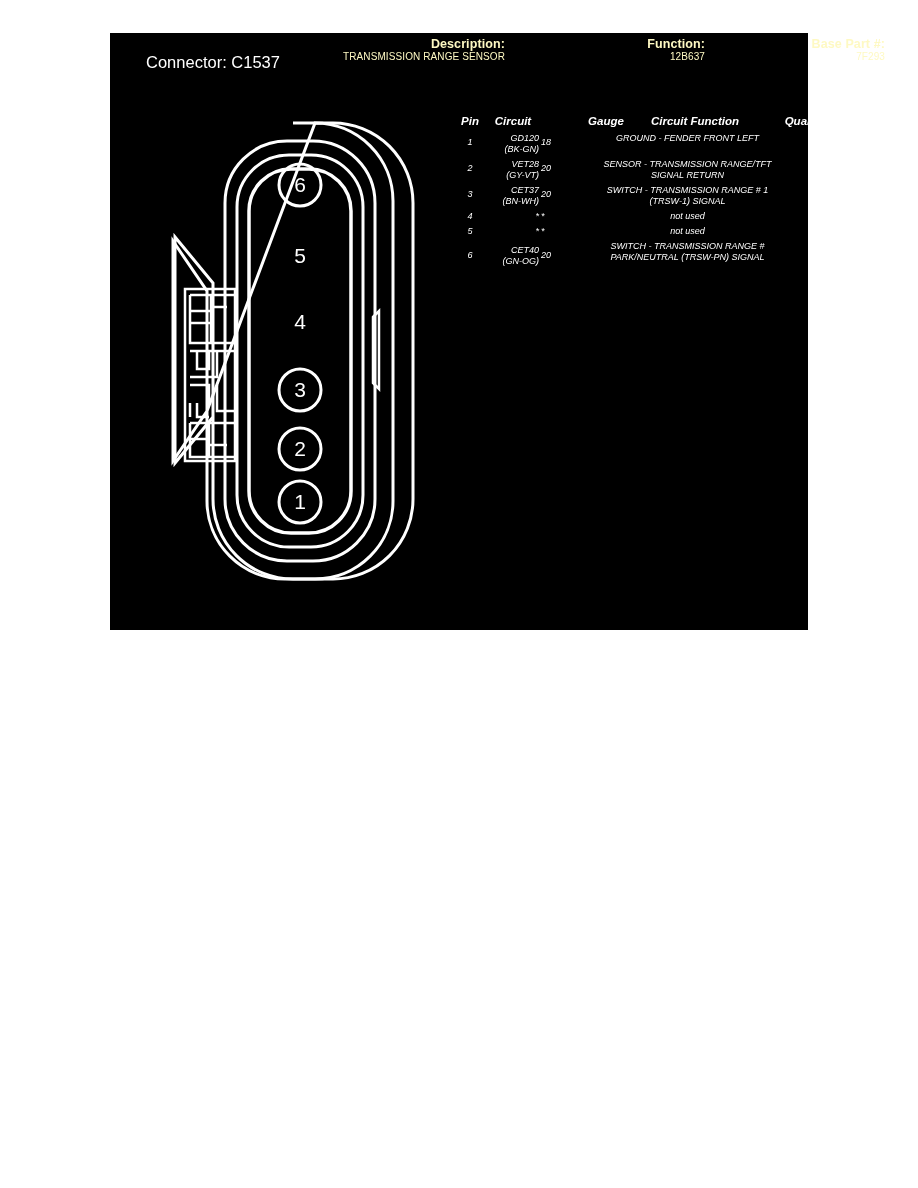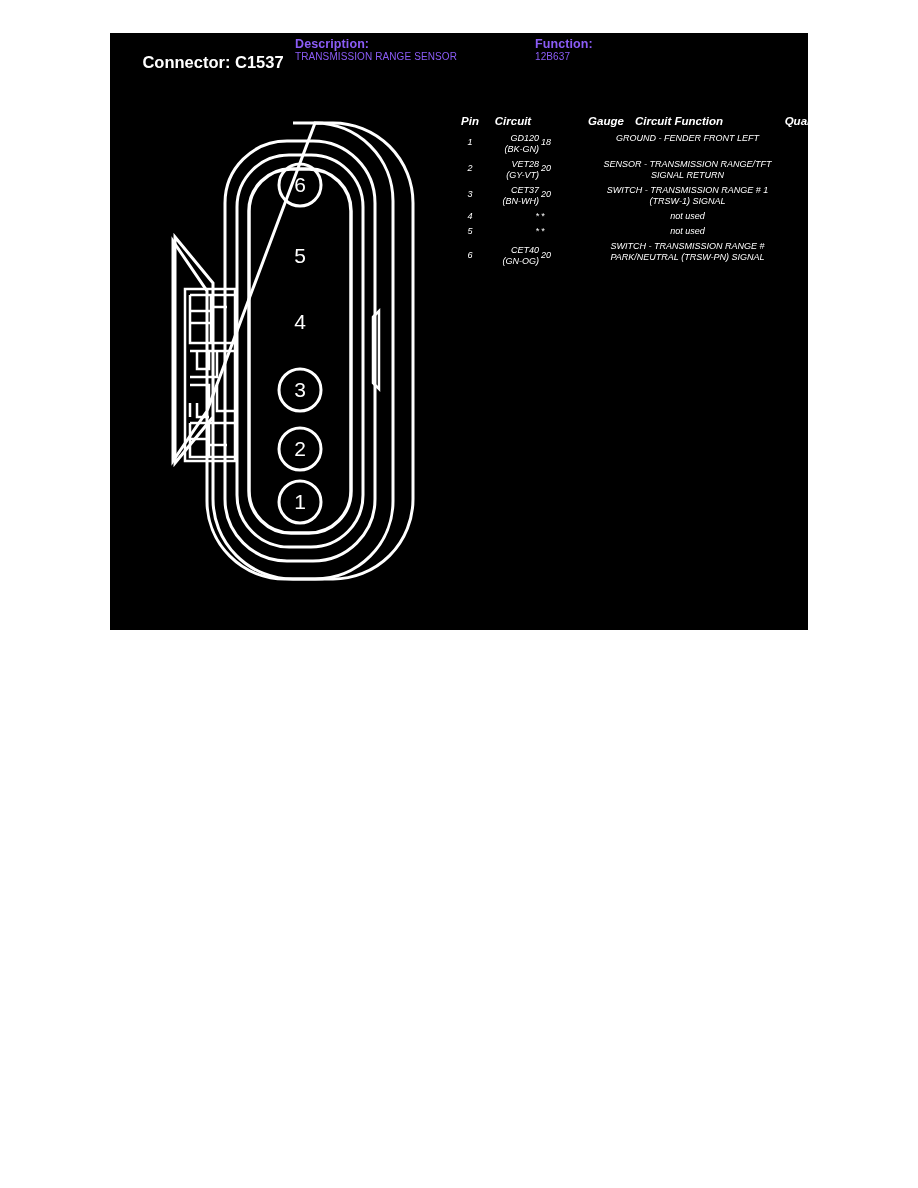--- a/index.html
+++ b/index.html
@@ -23,41 +23,41 @@
     left: 110px;
     top: 33px;
     width: 698px;
     height: 597px;
     background: #000000;
     color: #ffffff;
   }
   
   .hdr-block {
     position: absolute;
-    text-align: left;
-    color: #8b5cf6;
+    text-align: right;
+    color: #fef9c3;
     line-height: 1.12;
   }
   .hdr-label {
     font-weight: bold;
     font-size: 12.5px;
     letter-spacing: 0.1px;
     white-space: nowrap;
   }
   .hdr-value {
     font-size: 10px;
     letter-spacing: 0.1px;
   }
   #connector-title {
     position: absolute;
     left: 8px;
     top: 20px;
     width: 190px;
     text-align: center;
-    font-weight: bold;
+    font-weight: normal;
     font-size: 16.5px;
     color: #ffffff;
     white-space: nowrap;
   }
   #desc-block  { left: 185px; top: 4px;  width: 210px; }
   #harn-block  { left: 425px; top: 4px;  width: 170px; }
   #base-block  { left: 575px; top: 4px;  width: 200px; }
 
   
   #pin-table {
@@ -76,21 +76,21 @@
   }
   .th {
     position: absolute;
     top: 0;
     text-align: center;
     white-space: nowrap;
   }
   .th-pin   { left: 0px;   width: 30px; }
   .th-cir   { left: 32px;  width: 52px; }
   .th-gau   { left: 86px;  width: 50px; margin-left: 40px; }
-  .th-fun   { left: 140px; width: 168px; }
+  .th-fun   { left: 156px; width: 168px; }
   .th-qua   { left: 320px; width: 66px; }
 
   .row {
     position: relative;
     color: #ffffff;
     font-size: 9px;
   }
   .cell {
     position: absolute;
     top: 0;
@@ -134,20 +134,24 @@
     <div class="hdr-block" id="desc-block">
       <div class="hdr-label">Description:</div>
       <div class="hdr-value">TRANSMISSION RANGE SENSOR</div>
     </div>
 
     <div class="hdr-block" id="harn-block">
       <div class="hdr-label">Function:</div>
       <div class="hdr-value">12B637</div>
     </div>
 
+    <div class="hdr-block" id="base-block">
+      <div class="hdr-label">Base Part #:</div>
+      <div class="hdr-value">7F293</div>
+    </div>
 
     <div id="pin-table">
       <div class="tbl-head">
         <div class="th th-pin">Pin</div>
         <div class="th th-cir">Circuit</div>
         <div class="th th-gau">Gauge</div>
         <div class="th th-fun">Circuit Function</div>
         <div class="th th-qua">Qualifier</div>
       </div>
 

